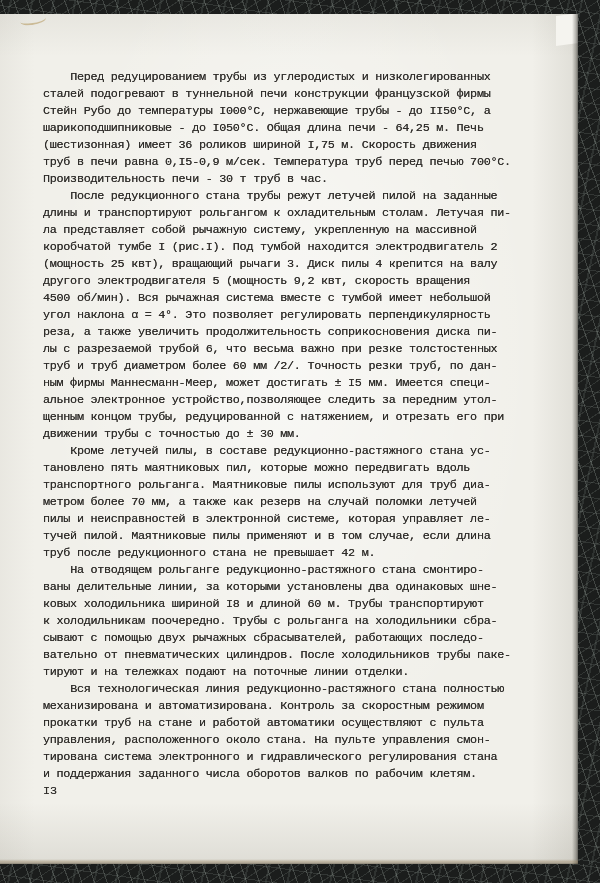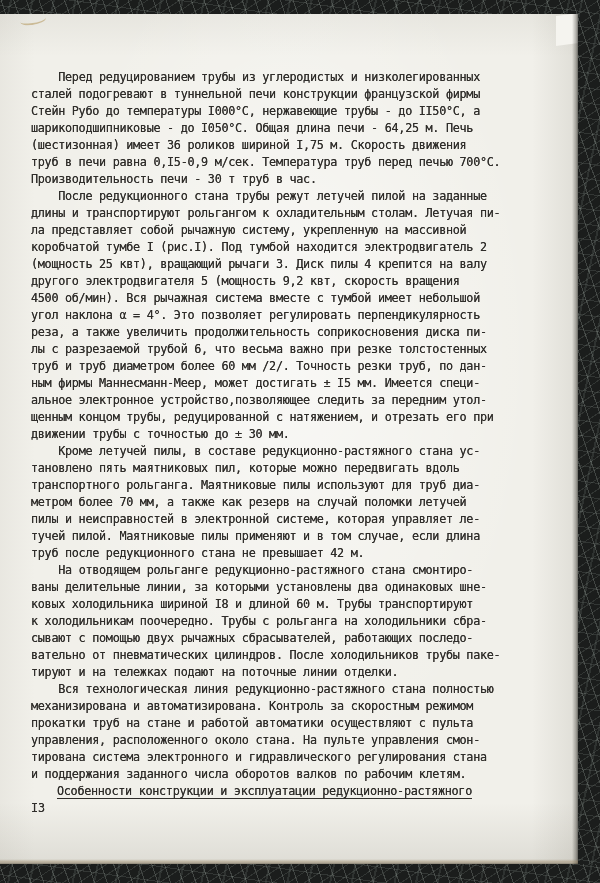--- a/index.html
+++ b/index.html
@@ -51,27 +51,28 @@
   }
   .blemish {
     position: absolute; left: 20px; top: 15px; width: 26px; height: 8px;
     border-bottom: 2px solid rgba(178,150,90,0.55);
     border-radius: 0 0 60% 40%;
     transform: rotate(-6deg);
   }
   
   .textblock {
     position: absolute;
-    left: 31px; top: 69px;
+    left: 43px; top: 69px;
     width: 492px;
     color: #2f2d2a;
     font-size: 11.8px;
     line-height: 17px;
     letter-spacing: -0.3px;
     text-shadow: 0 0 0.5px rgba(47,45,42,0.85);
+    font-family: Liberation Mono, monospace;
   }
   .textblock p {
     margin: 0;
     white-space: pre-wrap;
   }
   p.heading {
     padding-left: 26px;
     text-decoration: underline;
     text-underline-offset: 3px;
   }
@@ -130,16 +131,15 @@
 к холодильникам поочередно. Трубы с рольганга на холодильники сбра-
 сывают с помощью двух рычажных сбрасывателей, работающих последо-
 вательно от пневматических цилиндров. После холодильников трубы паке-
 тируют и на тележках подают на поточные линии отделки.</p>
     <p>    Вся технологическая линия редукционно-растяжного стана полностью
 механизирована и автоматизирована. Контроль за скоростным режимом
 прокатки труб на стане и работой автоматики осуществляют с пульта
 управления, расположенного около стана. На пульте управления смон-
 тирована система электронного и гидравлического регулирования стана
 и поддержания заданного числа оборотов валков по рабочим клетям.</p>
-    <p class="heading">Особенности конструкции и эксплуатации редукционно-растяжного</p>
     <div class="pagenum">I3</div>
   </div>
 </div>
 
 </body></html>

